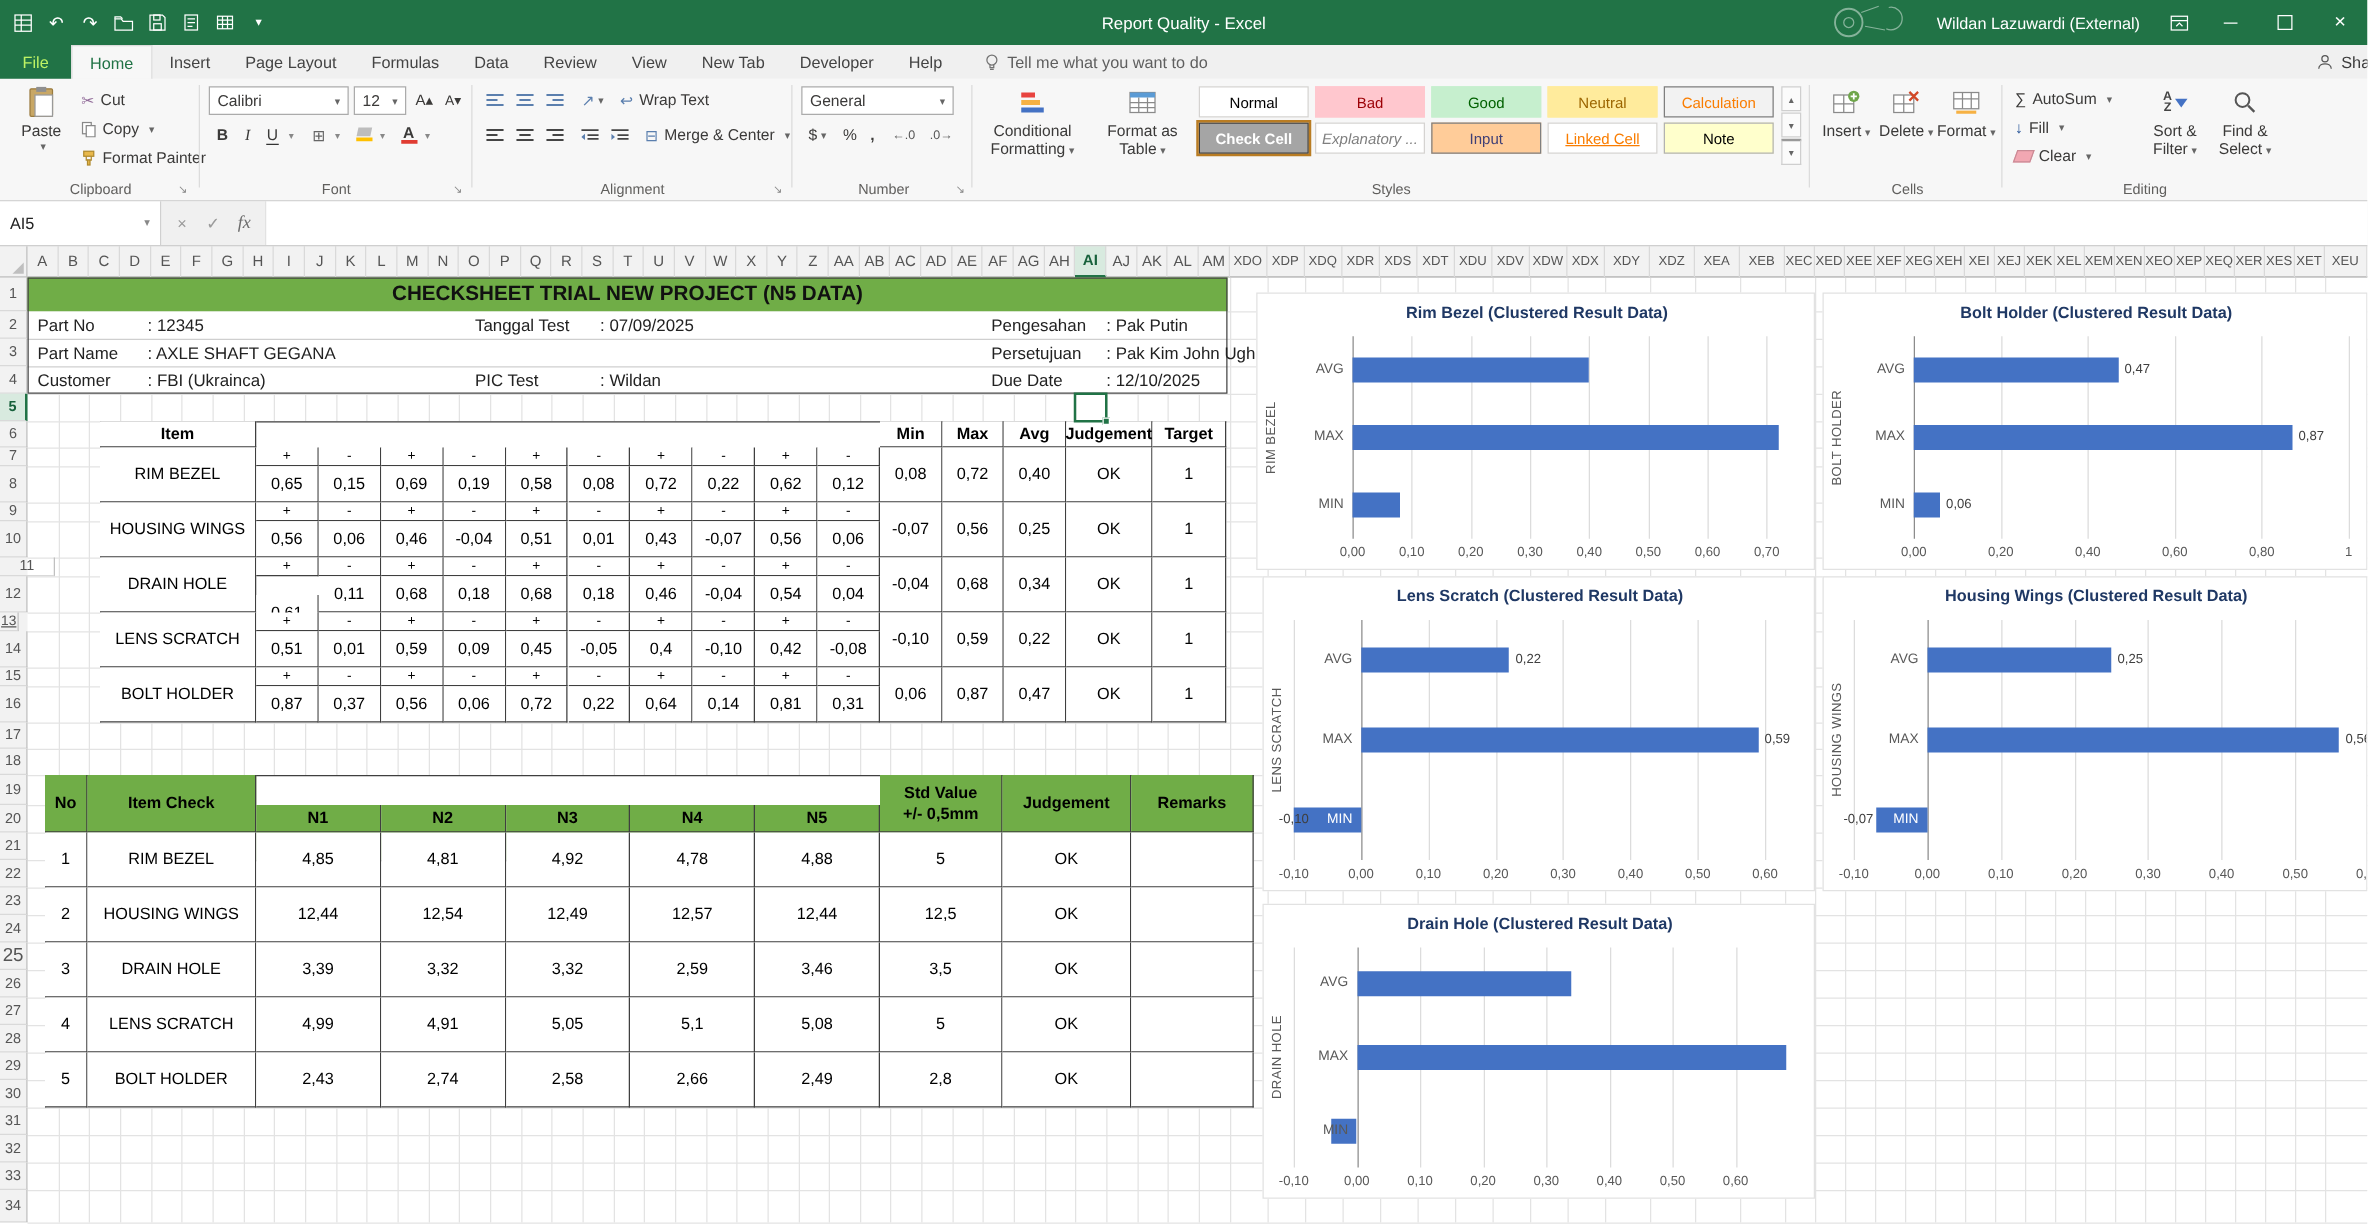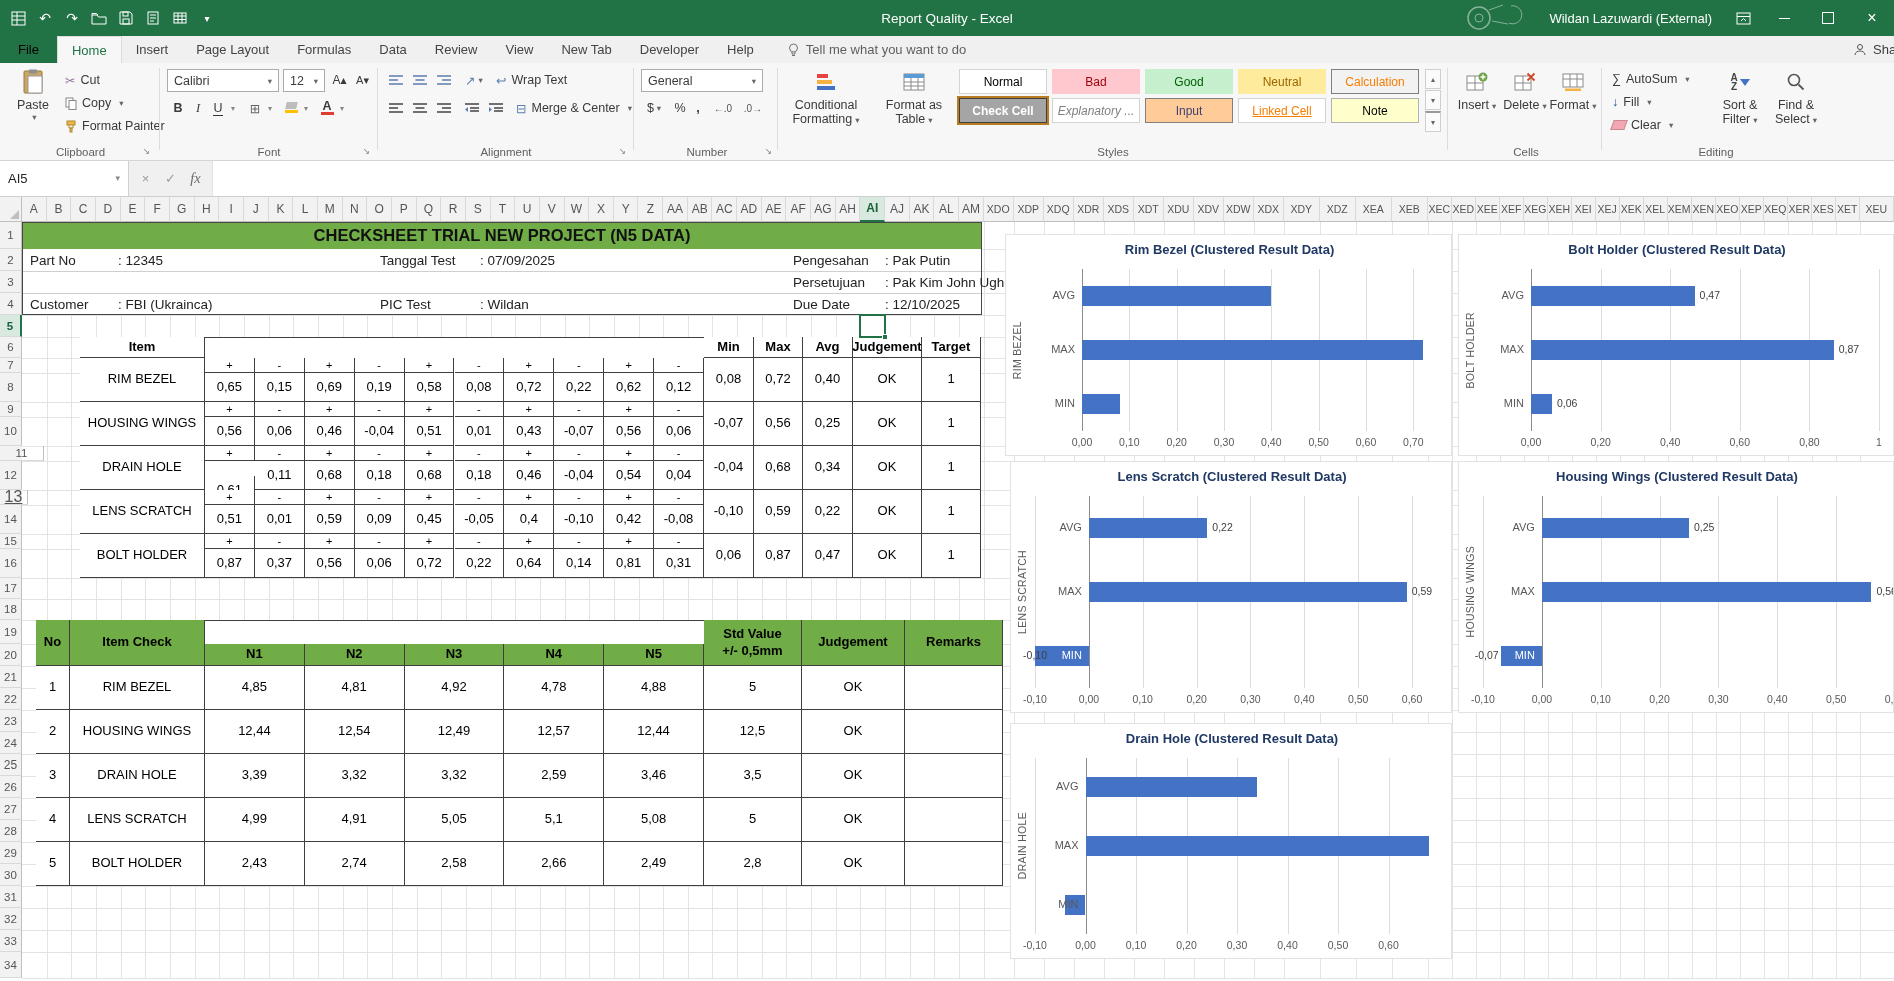--- a/index.html
+++ b/index.html
@@ -18,21 +18,21 @@
   .tb-user{font-size:13px;margin-right:16px;white-space:nowrap;}
   .tb-ribopt{width:30px;height:36px;display:flex;align-items:center;justify-content:center;margin-right:4px;}
   .wbtn{width:44px;height:36px;display:flex;align-items:center;justify-content:center;font-size:16px;}
   .mini{width:11px;height:1px;background:#fff;display:block;}
   .maxi{width:10px;height:10px;border:1px solid #fff;display:block;}
   
   .tabrow{position:absolute;left:0;top:36px;width:100%;height:27px;background:#F0F0F0;z-index:39;
           display:flex;align-items:stretch;}
   #tabs{display:flex;}
   .tab{padding:0 14px;font-size:13px;color:#444;display:flex;align-items:center;white-space:nowrap;}
-  .tab.file{background:#217346;color:#000000;padding:0 18px;}
+  .tab.file{background:#217346;color:#bef264;padding:0 18px;}
   .tab.active{background:#F7F7F7;color:#217346;border:1px solid #DCDCDC;border-bottom:none;}
   .tellme{display:flex;align-items:center;gap:7px;margin-left:20px;font-size:13px;color:#5f5f5f;white-space:nowrap;}
   .share{position:absolute;left:1853px;top:0;height:27px;display:flex;align-items:center;gap:6px;
          font-size:13px;color:#3b3b3b;white-space:nowrap;}
   
   .ribbon{position:absolute;left:0;top:63px;width:100%;height:97px;background:#F7F7F7;
           border-bottom:1px solid #D5D5D5;z-index:38;font-size:12.5px;color:#3b3a39;}
   .rsep{position:absolute;top:5px;height:82px;width:1px;background:#DCDCDC;}
   .rg{position:absolute;top:0;height:97px;}
   .glab{position:absolute;bottom:2px;left:0;right:0;text-align:center;font-size:11.5px;color:#605f5d;}
@@ -264,50 +264,54 @@
     <div class="abs cellflex" style="left: 0px; top: 271px; width: 22px; height: 22px; font-size: 11.5px; background: transparent; border-bottom: 1px solid rgb(217, 217, 217); border-right: 1px solid rgb(192, 192, 192); font-weight: normal; color: rgb(85, 85, 85);">3</div>
     <div class="abs cellflex" style="left: 0px; top: 293px; width: 22px; height: 22px; font-size: 11.5px; background: transparent; border-bottom: 1px solid rgb(217, 217, 217); border-right: 1px solid rgb(192, 192, 192); font-weight: normal; color: rgb(85, 85, 85);">4</div>
     <div class="abs cellflex" style="left: 0px; top: 315px; width: 22px; height: 22px; font-size: 11.5px; background: rgb(216, 234, 223); border-bottom: 1px solid rgb(217, 217, 217); border-right: 2px solid rgb(33, 115, 70); font-weight: bold; color: rgb(23, 97, 59);">5</div>
     <div class="abs cellflex" style="left: 0px; top: 337px; width: 22px; height: 21px; font-size: 11.5px; background: transparent; border-bottom: 1px solid rgb(217, 217, 217); border-right: 1px solid rgb(192, 192, 192); font-weight: normal; color: rgb(85, 85, 85);">6</div>
     <div class="abs cellflex" style="left: 0px; top: 358px; width: 22px; height: 15px; font-size: 11.5px; background: transparent; border-bottom: 1px solid rgb(217, 217, 217); border-right: 1px solid rgb(192, 192, 192); font-weight: normal; color: rgb(85, 85, 85);">7</div>
     <div class="abs cellflex" style="left: 0px; top: 373px; width: 22px; height: 29px; font-size: 11.5px; background: transparent; border-bottom: 1px solid rgb(217, 217, 217); border-right: 1px solid rgb(192, 192, 192); font-weight: normal; color: rgb(85, 85, 85);">8</div>
     <div class="abs cellflex" style="left: 0px; top: 402px; width: 22px; height: 15px; font-size: 11.5px; background: transparent; border-bottom: 1px solid rgb(217, 217, 217); border-right: 1px solid rgb(192, 192, 192); font-weight: normal; color: rgb(85, 85, 85);">9</div>
     <div class="abs cellflex" style="left: 0px; top: 417px; width: 22px; height: 29px; font-size: 11.5px; background: transparent; border-bottom: 1px solid rgb(217, 217, 217); border-right: 1px solid rgb(192, 192, 192); font-weight: normal; color: rgb(85, 85, 85);">10</div>
     <div class="abs cellflex" style="left: 0px; top: 446px; width: 44px; height: 15px; font-size: 11.5px; background: transparent; border-bottom: 1px solid rgb(217, 217, 217); border-right: 1px solid rgb(192, 192, 192); font-weight: normal; color: rgb(85, 85, 85);">11</div>
     <div class="abs cellflex" style="left: 0px; top: 461px; width: 22px; height: 29px; font-size: 11.5px; background: transparent; border-bottom: 1px solid rgb(217, 217, 217); border-right: 1px solid rgb(192, 192, 192); font-weight: normal; color: rgb(85, 85, 85);">12</div>
-    <div class="abs cellflex" style="left: 0px; top: 490px; width: 28px; height: 15px; font-size: 16px; background: transparent; border-bottom: 1px solid rgb(217, 217, 217); border-right: 1px solid rgb(192, 192, 192); font-weight: normal; color: rgb(85, 85, 85); text-decoration: underline;">13</div>
+    <div class="abs cellflex" style="left: 0px; top: 490px; width: 15px; height: 15px; font-size: 11px; background: transparent; border-bottom: 1px solid rgb(217, 217, 217); border-right: 1px solid rgb(192, 192, 192); font-weight: normal; color: rgb(85, 85, 85); text-decoration: underline;">13</div>
     <div class="abs cellflex" style="left: 0px; top: 505px; width: 22px; height: 29px; font-size: 11.5px; background: transparent; border-bottom: 1px solid rgb(217, 217, 217); border-right: 1px solid rgb(192, 192, 192); font-weight: normal; color: rgb(85, 85, 85);">14</div>
     <div class="abs cellflex" style="left: 0px; top: 534px; width: 22px; height: 15px; font-size: 11.5px; background: transparent; border-bottom: 1px solid rgb(217, 217, 217); border-right: 1px solid rgb(192, 192, 192); font-weight: normal; color: rgb(85, 85, 85);">15</div>
     <div class="abs cellflex" style="left: 0px; top: 549px; width: 22px; height: 29px; font-size: 11.5px; background: transparent; border-bottom: 1px solid rgb(217, 217, 217); border-right: 1px solid rgb(192, 192, 192); font-weight: normal; color: rgb(85, 85, 85);">16</div>
     <div class="abs cellflex" style="left: 0px; top: 578px; width: 22px; height: 21px; font-size: 11.5px; background: transparent; border-bottom: 1px solid rgb(217, 217, 217); border-right: 1px solid rgb(192, 192, 192); font-weight: normal; color: rgb(85, 85, 85);">17</div>
     <div class="abs cellflex" style="left: 0px; top: 599px; width: 22px; height: 21px; font-size: 11.5px; background: transparent; border-bottom: 1px solid rgb(217, 217, 217); border-right: 1px solid rgb(192, 192, 192); font-weight: normal; color: rgb(85, 85, 85);">18</div>
     <div class="abs cellflex" style="left: 0px; top: 620px; width: 22px; height: 24px; font-size: 11.5px; background: transparent; border-bottom: 1px solid rgb(217, 217, 217); border-right: 1px solid rgb(192, 192, 192); font-weight: normal; color: rgb(85, 85, 85);">19</div>
     <div class="abs cellflex" style="left: 0px; top: 644px; width: 22px; height: 22px; font-size: 11.5px; background: transparent; border-bottom: 1px solid rgb(217, 217, 217); border-right: 1px solid rgb(192, 192, 192); font-weight: normal; color: rgb(85, 85, 85);">20</div>
     <div class="abs cellflex" style="left: 0px; top: 666px; width: 22px; height: 22px; font-size: 11.5px; background: transparent; border-bottom: 1px solid rgb(217, 217, 217); border-right: 1px solid rgb(192, 192, 192); font-weight: normal; color: rgb(85, 85, 85);">21</div>
     <div class="abs cellflex" style="left: 0px; top: 688px; width: 22px; height: 22px; font-size: 11.5px; background: transparent; border-bottom: 1px solid rgb(217, 217, 217); border-right: 1px solid rgb(192, 192, 192); font-weight: normal; color: rgb(85, 85, 85);">22</div>
     <div class="abs cellflex" style="left: 0px; top: 710px; width: 22px; height: 22px; font-size: 11.5px; background: transparent; border-bottom: 1px solid rgb(217, 217, 217); border-right: 1px solid rgb(192, 192, 192); font-weight: normal; color: rgb(85, 85, 85);">23</div>
     <div class="abs cellflex" style="left: 0px; top: 732px; width: 22px; height: 22px; font-size: 11.5px; background: transparent; border-bottom: 1px solid rgb(217, 217, 217); border-right: 1px solid rgb(192, 192, 192); font-weight: normal; color: rgb(85, 85, 85);">24</div>
-    <div class="abs cellflex" style="left: 0px; top: 754px; width: 22px; height: 22px; font-size: 12px; background: transparent; border-bottom: 1px solid rgb(217, 217, 217); border-right: 1px solid rgb(192, 192, 192); font-weight: normal; color: rgb(85, 85, 85);">25</div>
+    <div class="abs cellflex" style="left: 0px; top: 754px; width: 22px; height: 22px; font-size: 15px; background: transparent; border-bottom: 1px solid rgb(217, 217, 217); border-right: 1px solid rgb(192, 192, 192); font-weight: normal; color: rgb(85, 85, 85);">25</div>
     <div class="abs cellflex" style="left: 0px; top: 776px; width: 22px; height: 22px; font-size: 11.5px; background: transparent; border-bottom: 1px solid rgb(217, 217, 217); border-right: 1px solid rgb(192, 192, 192); font-weight: normal; color: rgb(85, 85, 85);">26</div>
     <div class="abs cellflex" style="left: 0px; top: 798px; width: 22px; height: 22px; font-size: 11.5px; background: transparent; border-bottom: 1px solid rgb(217, 217, 217); border-right: 1px solid rgb(192, 192, 192); font-weight: normal; color: rgb(85, 85, 85);">27</div>
     <div class="abs cellflex" style="left: 0px; top: 820px; width: 22px; height: 22px; font-size: 11.5px; background: transparent; border-bottom: 1px solid rgb(217, 217, 217); border-right: 1px solid rgb(192, 192, 192); font-weight: normal; color: rgb(85, 85, 85);">28</div>
     <div class="abs cellflex" style="left: 0px; top: 842px; width: 22px; height: 22px; font-size: 11.5px; background: transparent; border-bottom: 1px solid rgb(217, 217, 217); border-right: 1px solid rgb(192, 192, 192); font-weight: normal; color: rgb(85, 85, 85);">29</div>
     <div class="abs cellflex" style="left: 0px; top: 864px; width: 22px; height: 22px; font-size: 11.5px; background: transparent; border-bottom: 1px solid rgb(217, 217, 217); border-right: 1px solid rgb(192, 192, 192); font-weight: normal; color: rgb(85, 85, 85);">30</div>
     <div class="abs cellflex" style="left: 0px; top: 886px; width: 22px; height: 22px; font-size: 11.5px; background: transparent; border-bottom: 1px solid rgb(217, 217, 217); border-right: 1px solid rgb(192, 192, 192); font-weight: normal; color: rgb(85, 85, 85);">31</div>
     <div class="abs cellflex" style="left: 0px; top: 908px; width: 22px; height: 22px; font-size: 11.5px; background: transparent; border-bottom: 1px solid rgb(217, 217, 217); border-right: 1px solid rgb(192, 192, 192); font-weight: normal; color: rgb(85, 85, 85);">32</div>
     <div class="abs cellflex" style="left: 0px; top: 930px; width: 22px; height: 22px; font-size: 11.5px; background: transparent; border-bottom: 1px solid rgb(217, 217, 217); border-right: 1px solid rgb(192, 192, 192); font-weight: normal; color: rgb(85, 85, 85);">33</div>
     <div class="abs cellflex" style="left: 0px; top: 952px; width: 22px; height: 26px; font-size: 11.5px; background: transparent; border-bottom: 1px solid rgb(217, 217, 217); border-right: 1px solid rgb(192, 192, 192); font-weight: normal; color: rgb(85, 85, 85);">34</div>
     <div class="abs" style="left: 22px; top: 249px; width: 960px; height: 66px; background: rgb(255, 255, 255);"></div>
     <div class="abs cellflex" style="left: 22px; top: 222px; width: 960px; height: 27px; background: rgb(112, 173, 71); font-size: 16.5px; font-weight: bold; color: rgb(17, 17, 17);">CHECKSHEET TRIAL NEW PROJECT (N5 DATA)</div>
     <div class="abs" style="left: 22px; top: 271px; width: 960px; height: 1px; background: rgb(207, 207, 207);"></div>
     <div class="abs" style="left: 22px; top: 293px; width: 960px; height: 1px; background: rgb(207, 207, 207);"></div>
     <div class="abs" style="left: 22px; top: 222px; width: 960px; height: 93px; border: 1px solid rgb(69, 69, 69);"></div>
     <div class="abs" style="left: 30px; top: 249px; width: 360px; height: 22px; display: flex; align-items: center; font-size: 13.5px;">
       <span style="width: 88px; display: inline-block;">Part No</span>
       <span style="white-space: nowrap;">: 12345</span>
+    </div>
+    <div class="abs" style="left: 30px; top: 271px; width: 360px; height: 22px; display: flex; align-items: center; font-size: 13.5px;">
+      <span style="width: 88px; display: inline-block;">Part Name</span>
+      <span style="white-space: nowrap;">: AXLE SHAFT GEGANA</span>
     </div>
     <div class="abs" style="left: 30px; top: 293px; width: 360px; height: 22px; display: flex; align-items: center; font-size: 13.5px;">
       <span style="width: 88px; display: inline-block;">Customer</span>
       <span style="white-space: nowrap;">: FBI (Ukrainca)</span>
     </div>
     <div class="abs" style="left: 380px; top: 249px; width: 360px; height: 22px; display: flex; align-items: center; font-size: 13.5px;">
       <span style="width: 100px; display: inline-block;">Tanggal Test</span>
       <span style="white-space: nowrap;">: 07/09/2025</span>
     </div>
     <div class="abs" style="left: 380px; top: 293px; width: 360px; height: 22px; display: flex; align-items: center; font-size: 13.5px;">

